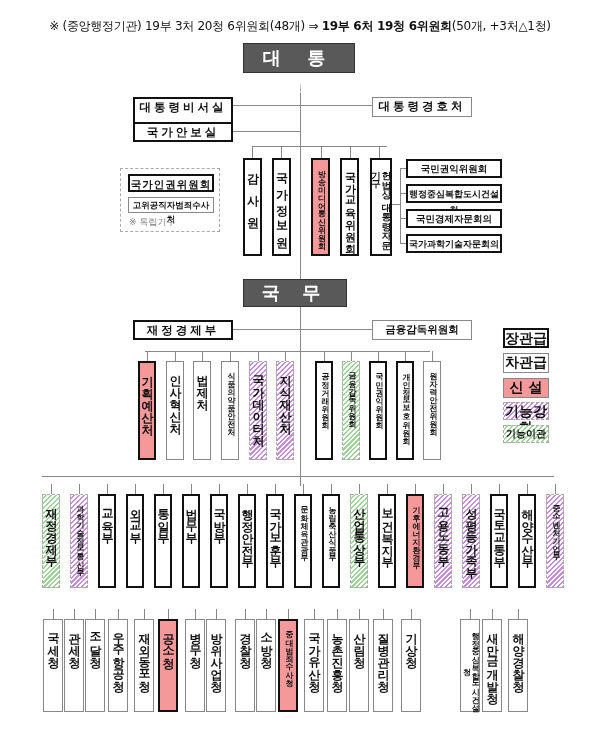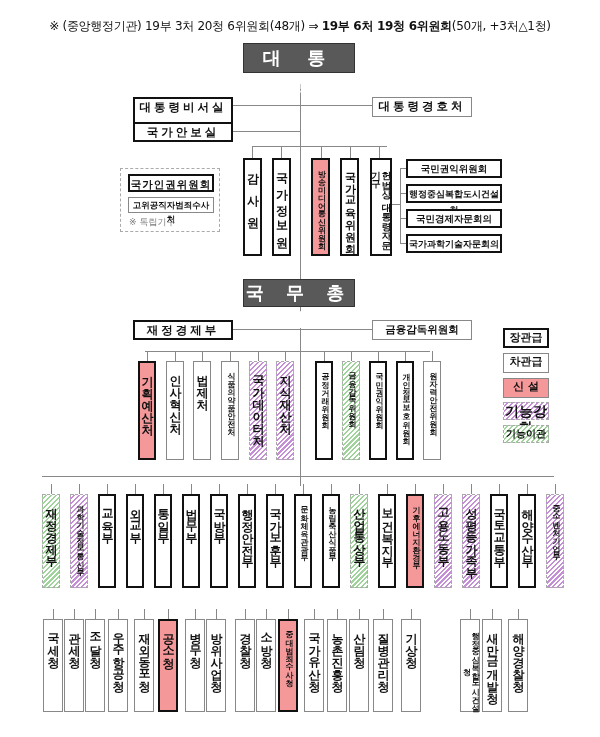--- a/index.html
+++ b/index.html
@@ -11,21 +11,21 @@
   .hbox{background:#fff;text-align:center;font-weight:bold;font-size:11.5px;letter-spacing:3px;line-height:16px;}
   .thick{border:2px solid #111;}
   .thin{border:1px solid #888;text-align:center;}
   .vbox{display:flex;flex-direction:column;align-items:center;justify-content:space-between;padding:4px 0;font-weight:bold;background:#fff;line-height:1.1;}
   .vbox span{display:block;}
   .red{background:#f4989a;}
   .purple{background:repeating-linear-gradient(135deg,#fff 0 2px,#c58fd6 2px 3.5px);}
   .green{background:repeating-linear-gradient(135deg,#fff 0 2px,#9fd39b 2px 3.5px);}
   .dash{border:1px dashed #aaa;}
   .line{position:absolute;background:#888;}
-  .lg{font-size:11px;font-weight:bold;text-align:center;line-height:16px;}
+  .lg{font-size:14px;font-weight:bold;text-align:center;line-height:16px;}
 </style>
 </head>
 <body>
 
 <div class="abs hdr">
   <span>※</span>
   <span>(중앙행정기관) 19부 3처 20청 6위원회(48개)</span>
   <span>⇒</span>
   <b>19부 6처 19청 6위원회</b><span>(50개, +3처△1청)</span>
 </div>
@@ -78,21 +78,21 @@
   </div>
 <div class="abs vbox thick" style="left:370px;top:158px;width:22px;height:98px;font-size:9.5px;">
     <span style="writing-mode:vertical-rl;">헌법상 대통령자문기구</span>
   </div>
 
 <div class="abs hbox thick" style="left:406px;top:159px;width:96px;height:19px;font-size:9.5px;letter-spacing:0;"><span>국민권익위원회</span></div>
 <div class="abs hbox thick" style="left:406px;top:184px;width:96px;height:19px;font-size:9px;letter-spacing:0;"><span>행정중심복합도시건설청</span></div>
 <div class="abs hbox thick" style="left:406px;top:209px;width:96px;height:19px;font-size:9.5px;letter-spacing:0;"><span>국민경제자문회의</span></div>
 <div class="abs hbox thick" style="left:406px;top:234px;width:96px;height:19px;font-size:9px;letter-spacing:0;"><span>국가과학기술자문회의</span></div>
 
-<div class="abs top" style="left:243px;top:279px;width:112px;height:28px;font-size:18px;line-height:26px;letter-spacing:8px;">
+<div class="abs top" style="left:243px;top:279px;width:104px;height:28px;font-size:18px;line-height:26px;letter-spacing:8px;">
   <span>국 무 총 리</span>
 </div>
 <div class="abs hbox thick" style="left:133px;top:320px;width:100px;height:20px;"><span>재정경제부</span></div>
 <div class="abs hbox thin" style="left:372px;top:320px;width:100px;height:20px;font-size:10.5px;letter-spacing:0;"><span>금융감독위원회</span></div>
 
 <div class="abs lg thick" style="left:503px;top:328px;width:46px;height:20px;"><span>장관급</span></div>
 <div class="abs lg thin" style="left:503px;top:353px;width:46px;height:20px;"><span>차관급</span></div>
 <div class="abs lg thin red" style="left:503px;top:378px;width:46px;height:20px;"><span>신 설</span></div>
 <div class="abs lg dash purple" style="left:503px;top:402px;width:46px;height:18px;font-size:14px;"><span>기능강화</span></div>
 <div class="abs lg dash green" style="left:503px;top:425px;width:46px;height:18px;font-size:10px;"><span>기능이관</span></div>

